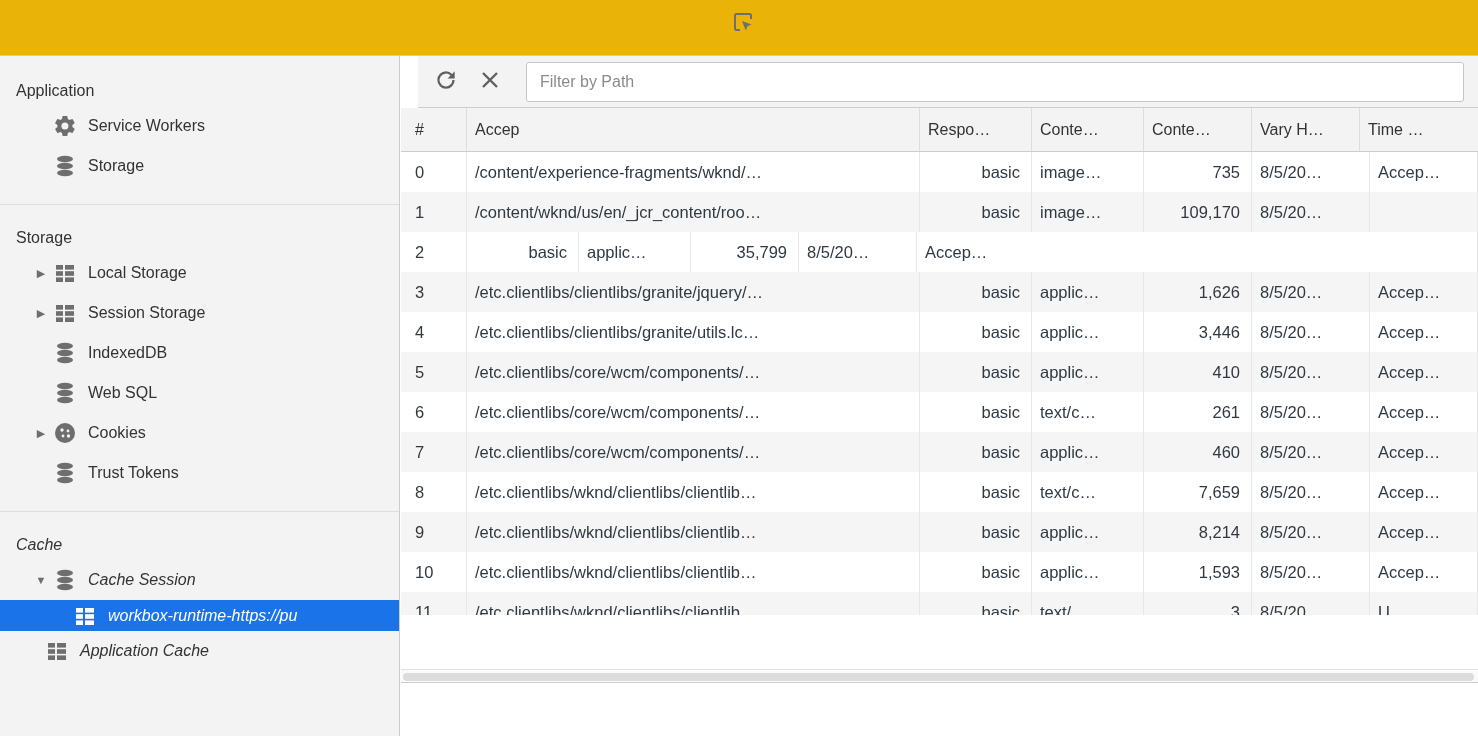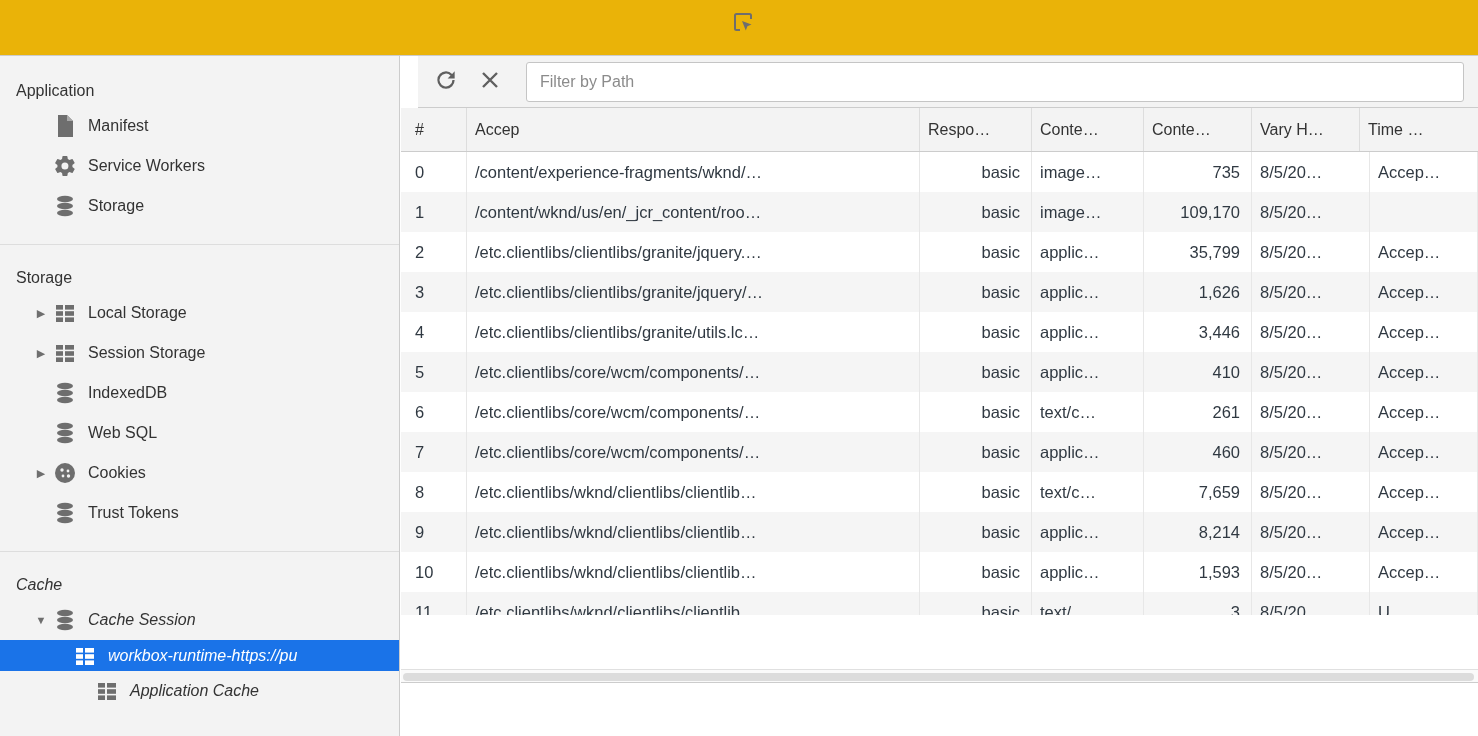--- a/index.html
+++ b/index.html
@@ -33,21 +33,21 @@
   .s-item { display:flex; align-items:center; height:40px; color:#333; }
   .s-item .tri { width:22px; text-align:center; font-size:11px; color:#6e6e6e; flex:0 0 auto; }
   .s-item .s-icon { width:26px; height:26px; flex:0 0 auto; margin-right:10px; display:flex;
     align-items:center; justify-content:center; }
   .ind-1 { padding-left:52px; }   
   .ind-t { padding-left:30px; }   
   .ind-c { padding-left:30px; }
   .s-item.selected { background:#1a73e8; color:#fff; height:31px; }
   .s-item.selected .lbl { white-space:nowrap; overflow:hidden; }
   .sel-indent { padding-left:72px; }
-  .cache-sub { padding-left:94px; }
+  .cache-sub { padding-left:44px; }
   .lbl { white-space:nowrap; }
 
   
   .main { position:absolute; top:56px; left:401px; right:0; bottom:0; background:#fff; }
   .filterbar { position:absolute; top:0; left:0; right:0; height:52px; background:#f3f3f3;
     border-bottom:1px solid #ccc; display:flex; align-items:center;margin-left:17px; }
   .fbtn { width:44px; height:44px; display:flex; align-items:center; justify-content:center; flex:0 0 auto; }
   .filter-input { height:40px; flex:1 1 auto; margin:0 14px 0 14px; border:1px solid #c5c5c5;
     border-radius:3px; background:#fff; font-size:16px; padding:0 13px; color:#333;
     font-family:"Liberation Sans","DejaVu Sans",sans-serif; outline:none; }
@@ -171,29 +171,20 @@
       </div>
     </div>
   </div>
 
   <div class="sidebar">
 
     <div class="section" style="padding-top:2px;">
       <div class="section-header">Application</div>
       <div class="s-item ind-1">
         <span class="s-icon">
-          <svg width="22" height="24" viewBox="0 0 22 24">
-              <path d="M4 1h9l6 6v16H4z" fill="#6e6e6e"></path>
-              <path d="M13 1l6 6h-6z" fill="#a9a9a9"></path>
-            </svg>
-        </span>
-        <span class="lbl">Manifest</span>
-      </div>
-      <div class="s-item ind-1">
-        <span class="s-icon">
           <svg width="24" height="24" viewBox="0 0 24 24" fill="#6e6e6e">
               <path d="M19.4 13c.04-.33.06-.66.06-1s-.02-.67-.06-1l2.1-1.65a.5.5 0 0 0 .12-.64l-2-3.46a.5.5 0 0 0-.6-.22l-2.49 1a7.3 7.3 0 0 0-1.73-1l-.38-2.65A.5.5 0 0 0 13.93 2h-4a.5.5 0 0 0-.5.42l-.38 2.65c-.62.26-1.2.6-1.73 1l-2.48-1a.5.5 0 0 0-.61.22l-2 3.46a.5.5 0 0 0 .12.64L4.47 11c-.04.33-.07.66-.07 1s.03.67.07 1l-2.12 1.65a.5.5 0 0 0-.12.64l2 3.46c.13.22.39.31.61.22l2.48-1c.54.41 1.12.75 1.74 1l.38 2.65c.04.24.25.42.5.42h4c.25 0 .46-.18.5-.42l.37-2.65c.63-.26 1.2-.6 1.74-1l2.48 1c.23.09.49 0 .61-.22l2-3.46a.5.5 0 0 0-.12-.64L19.4 13zm-7.47 2.5a3.5 3.5 0 1 1 0-7 3.5 3.5 0 0 1 0 7z"></path>
             </svg>
         </span>
         <span class="lbl">Service Workers</span>
       </div>
       <div class="s-item ind-1">
         <span class="s-icon">
           <svg width="24" height="24" viewBox="0 0 24 24" fill="#6e6e6e">
               <ellipse cx="12" cy="5" rx="8" ry="3.2"></ellipse>
@@ -367,21 +358,20 @@
           <div class="td c-num">1</div>
           <div class="td c-name">/content/wknd/us/en/_jcr_content/roo…</div>
           <div class="td c-resp">basic</div>
           <div class="td c-ct">image…</div>
           <div class="td c-len">109,170</div>
           <div class="td c-time">8/5/20…</div>
           <div class="td c-vary"></div>
         </div>
         <div class="tr">
           <div class="td c-num">2</div>
-          <div class="td c-name">/etc.clientlibs/clientlibs/granite/jquery.…</div>
           <div class="td c-resp">basic</div>
           <div class="td c-ct">applic…</div>
           <div class="td c-len">35,799</div>
           <div class="td c-time">8/5/20…</div>
           <div class="td c-vary">Accep…</div>
         </div>
         <div class="tr stripe">
           <div class="td c-num">3</div>
           <div class="td c-name">/etc.clientlibs/clientlibs/granite/jquery/…</div>
           <div class="td c-resp">basic</div>

